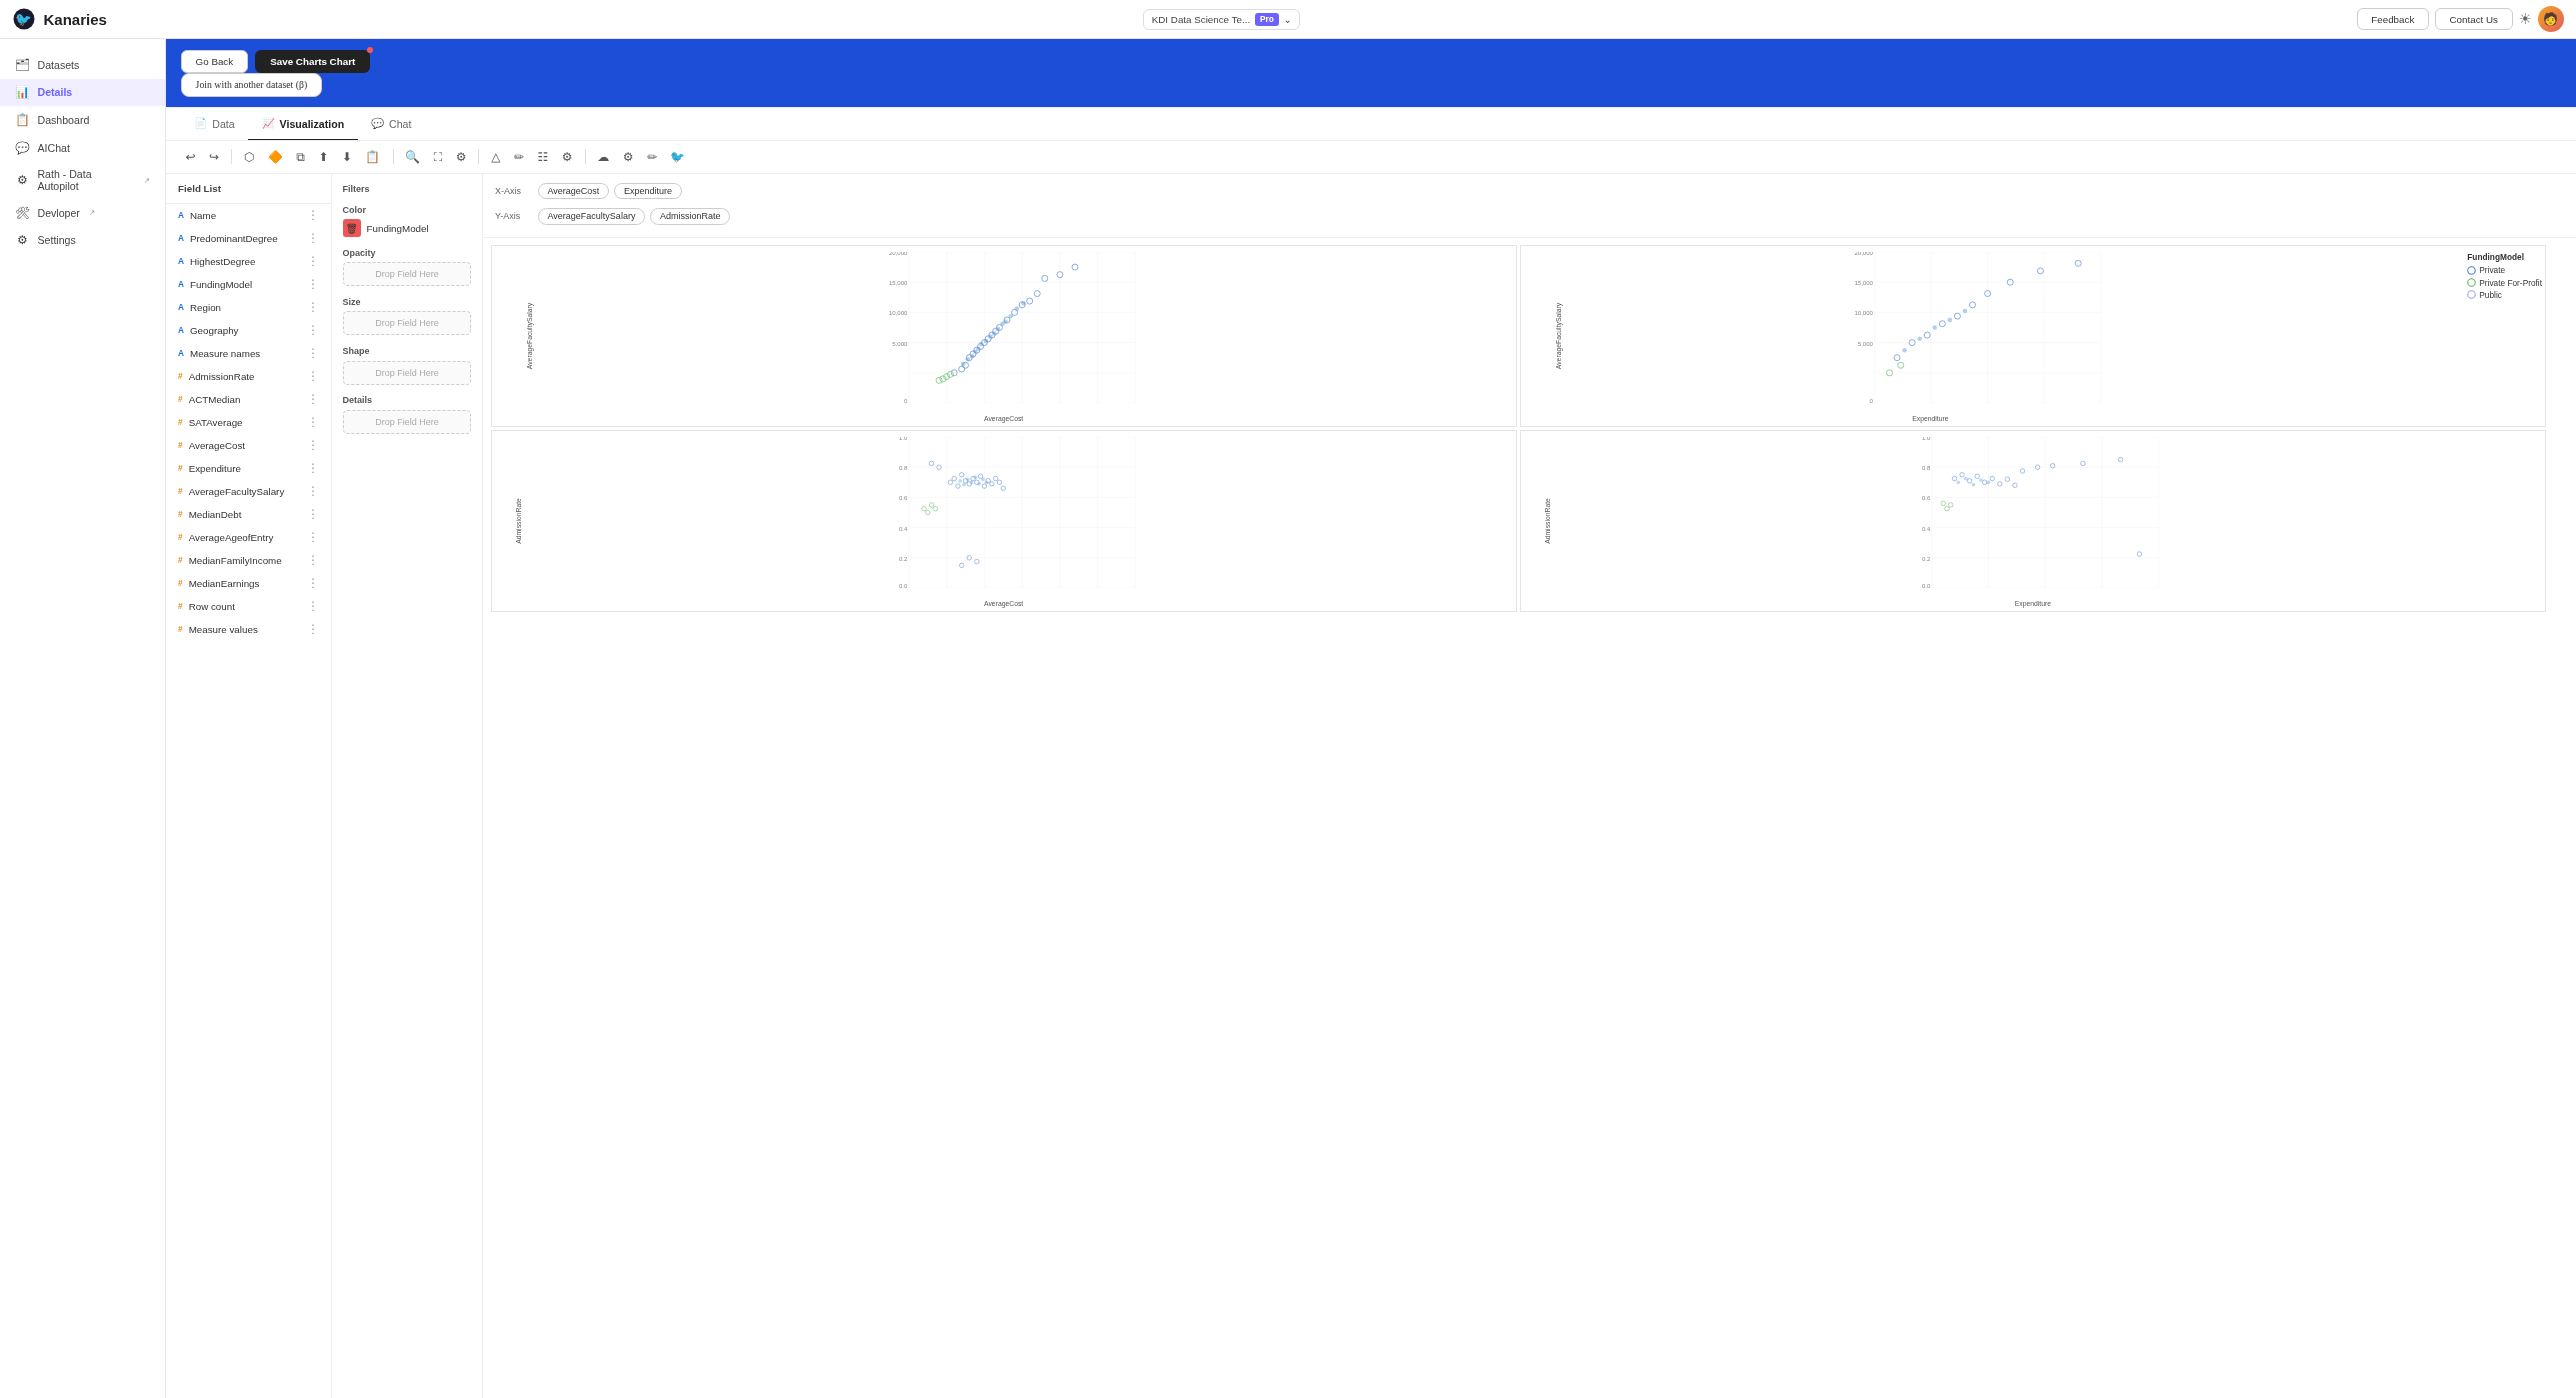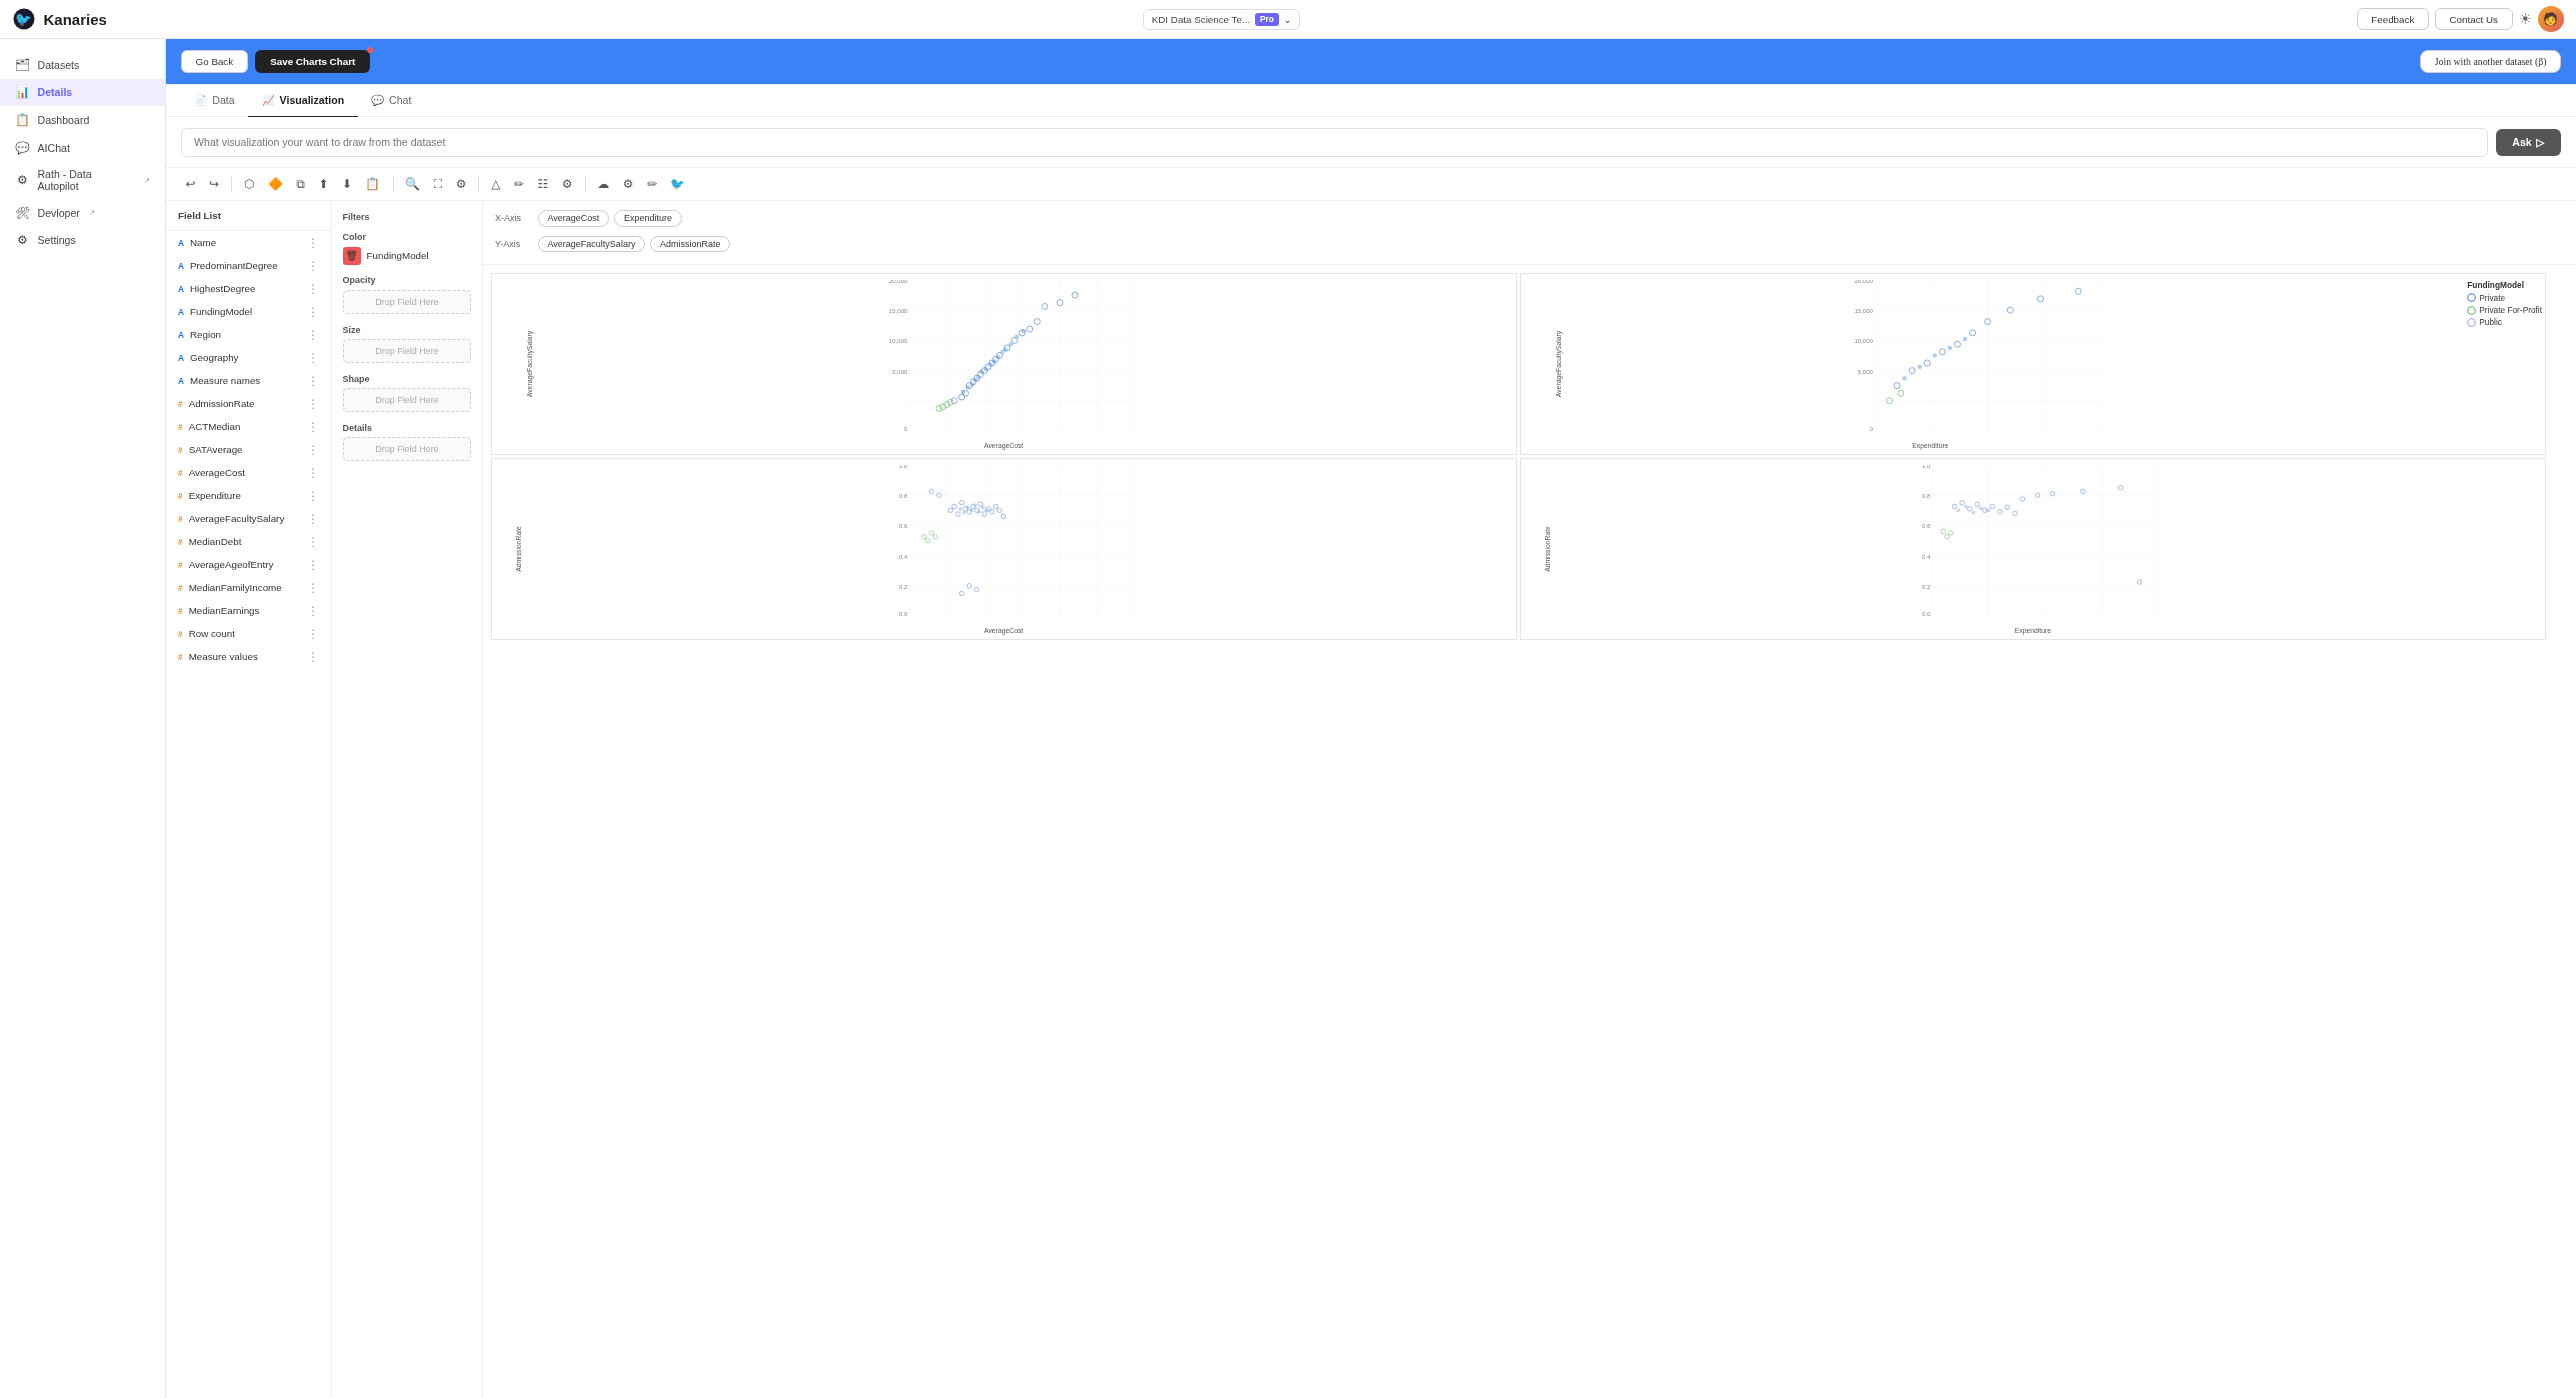--- a/index.html
+++ b/index.html
@@ -26,21 +26,21 @@
     .sidebar-item { display: flex; align-items: center; gap: 7.5px; padding: 6.8px 15px; cursor: pointer; color: #444; font-size: 10.6px; border-radius: 0; transition: background 0.15s; }
     .sidebar-item.active { background: #f0eeff; color: #6c63ff; font-weight: 600; }
     .sidebar-icon { font-size: 12px; width: 15px; text-align: center; }
     .sidebar-label { font-size: 10.6px; }
     .sidebar-ext { font-size: 7.5px; color: #999; margin-left: 1.5px; }
 
     
     .content { flex: 1; display: flex; flex-direction: column; overflow: hidden; background: #fff; }
 
     
-    .action-bar { display: flex; align-items: flex-end; justify-content: space-between; padding: 10.6px 15px; border-bottom: 0.8px solid #eee; background: #3b82f6; flex-shrink: 0; }
+    .action-bar { display: flex; align-items: flex-start; justify-content: space-between; padding: 10.6px 15px; border-bottom: 0.8px solid #eee; background: #1d4ed8; flex-shrink: 0; flex-direction: column; }
     .action-bar-left { display: flex; gap: 7.5px; }
     .btn-goback { border: 0.8px solid #ccc; background: #fff; border-radius: 6px; padding: 5.3px 13.6px; cursor: pointer; font-size: 9.8px; color: #333; }
     .btn-save { background: #222; color: #fff; border: none; border-radius: 6px; padding: 5.3px 15px; cursor: pointer; font-size: 9.8px; font-weight: 600; position: relative; }
     .btn-save .dot { width: 6px; height: 6px; background: #f55; border-radius: 50%; position: absolute; top: -2.3px; right: -2.3px; }
     .btn-join { border: 0.8px solid #ccc; background: #fff; border-radius: 8px; padding: 5.3px 13.6px; cursor: pointer; font-size: 9.8px; color: #333; font-family: Liberation Serif, serif; }
 
     
     .tabs { display: flex; align-items: center; gap: 0; padding: 0 15px; border-bottom: 0.8px solid #eee; background: #fff; flex-shrink: 0; }
     .tab { display: flex; align-items: center; gap: 4.5px; padding: 9px 13.6px; cursor: pointer; font-size: 10.6px; color: #666; border-bottom: 1.5px solid transparent; margin-bottom: -0.8px; }
     .tab.active { color: #222; font-weight: 600; border-bottom: 1.5px solid #222; }
@@ -176,27 +176,20 @@
       <div class="tab active">
         <span class="tab-icon">📈</span>
         <span>Visualization</span>
       </div>
       <div class="tab">
         <span class="tab-icon">💬</span>
         <span>Chat</span>
       </div>
     </div>
 
-    <div class="query-bar">
-      <input class="query-input" placeholder="What visualization your want to draw from the dataset" style="">
-      <button class="btn-ask">
-        <span>Ask</span>
-        <span>▷</span>
-      </button>
-    </div>
 
     <div class="toolbar">
       <button class="toolbar-btn">↩</button>
       <button class="toolbar-btn">↪</button>
       <div class="toolbar-sep"></div>
       <button class="toolbar-btn">⬡</button>
       <button class="toolbar-btn">🔶</button>
       <button class="toolbar-btn">⧉</button>
       <button class="toolbar-btn">⬆</button>
       <button class="toolbar-btn">⬇</button>

